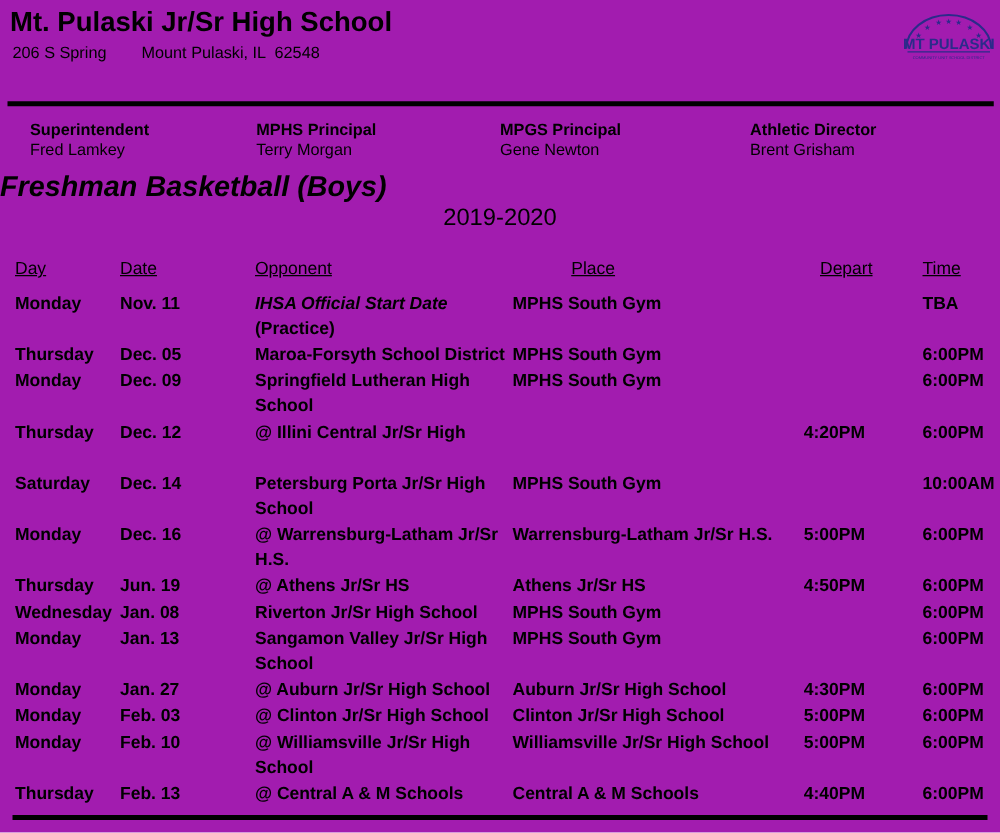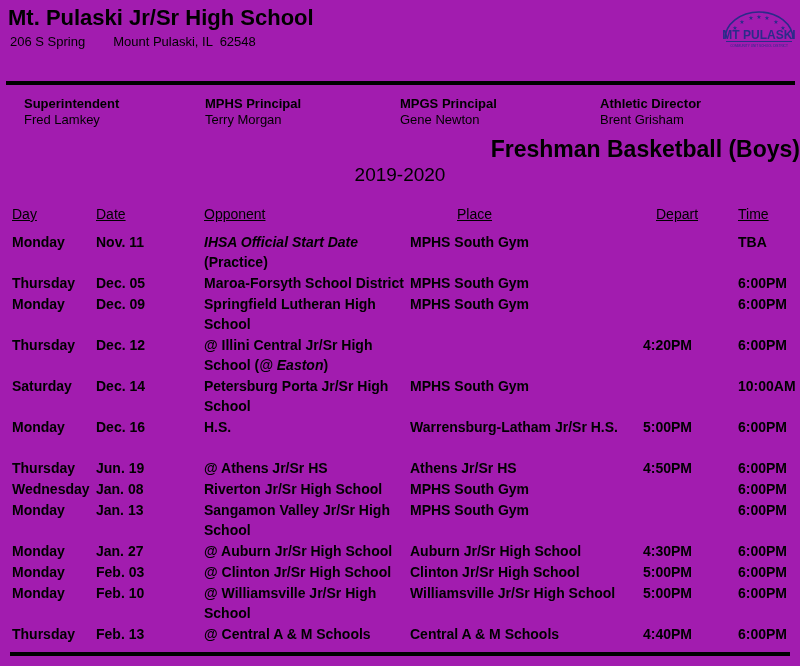--- a/index.html
+++ b/index.html
@@ -12,21 +12,21 @@
   .addr-line { position:absolute; left:10px; top:34px; font-size:13px; display:flex; gap:28px; }
   .addr-line span { white-space:pre; }
   .contact-line { position:absolute; left:10px; top:50px; font-size:13px; display:flex; gap:32px; }
   .contact-line span { white-space:pre; }
   .rule-top { position:absolute; left:6px; top:81px; width:789px; height:4px; background:#000; }
   .rule-bottom { position:absolute; left:10px; top:652px; width:780px; height:4px; background:#000; }
   .logo { position:absolute; left:718px; top:8px; width:82px; height:52px; }
   .staff-col { position:absolute; top:96px; font-size:13px; line-height:16px; }
   .staff-col .stitle { font-weight:bold; }
   .staff-0 { left:12px;margin-left:12px; } .staff-1 { left:205px; } .staff-2 { left:400px; } .staff-3 { left:600px; }
-  .doc-title { position:absolute; top:136px; left:0; width:800px; text-align:right; font-size:23px; font-weight:bold; }
+  .doc-title { position:absolute; top:136px; left:0; width:800px; text-align:left; font-size:23px; font-weight:bold;font-style:italic; }
   .doc-season { position:absolute; top:164px; left:0; width:800px; text-align:center; font-size:19px; }
   .thead { position:absolute; top:206px; left:0; width:736px; height:20px; font-size:14px; }
   .thead span { position:absolute; top:0; text-decoration:underline; white-space:nowrap; }
   .h-day { left:12px; } .h-date { left:96px; } .h-opp { left:204px; }
   .h-place { left:457px; } .h-depart { left:656px; } .h-time { left:738px; }
   .tbody { position:absolute; top:232px; left:0; width:800px; }
   .trow { position:relative; margin-bottom:1px; }
   .cell { position:absolute; top:0; font-size:14px; font-weight:bold; line-height:20px; white-space:nowrap; }
   .c-day { left:12px; } .c-date { left:96px; } .c-opp { left:204px; width:206px; }
   .c-place { left:410px; } .c-depart { left:643px; } .c-time { left:738px; }
@@ -123,40 +123,40 @@
         </div>
         <div class="cell c-place">MPHS South Gym</div>
         <div class="cell c-depart"></div>
         <div class="cell c-time">6:00PM</div>
       </div>
       <div class="trow" style="height: 40px;">
         <div class="cell c-day">Thursday</div>
         <div class="cell c-date">Dec. 12</div>
         <div class="cell c-opp">
           <div><span>@ Illini Central Jr/Sr High</span></div>
-          <div><span>School (</span><span class="ital">@ Easton</span><span>)</span></div>
         </div>
         <div class="cell c-depart">4:20PM</div>
         <div class="cell c-time">6:00PM</div>
       </div>
       <div class="trow" style="height: 40px;">
         <div class="cell c-day">Saturday</div>
         <div class="cell c-date">Dec. 14</div>
         <div class="cell c-opp">
           <div><span>Petersburg Porta Jr/Sr High</span></div>
           <div><span>School</span></div>
         </div>
         <div class="cell c-place">MPHS South Gym</div>
         <div class="cell c-depart"></div>
         <div class="cell c-time">10:00AM</div>
       </div>
       <div class="trow" style="height: 40px;">
         <div class="cell c-day">Monday</div>
         <div class="cell c-date">Dec. 16</div>
         <div class="cell c-opp">
+          <div><span>@ Warrensburg-Latham Jr/Sr</span></div>
           <div><span>H.S.</span></div>
         </div>
         <div class="cell c-place">Warrensburg-Latham Jr/Sr H.S.</div>
         <div class="cell c-depart">5:00PM</div>
         <div class="cell c-time">6:00PM</div>
       </div>
       <div class="trow" style="height: 20px;">
         <div class="cell c-day">Thursday</div>
         <div class="cell c-date">Jun. 19</div>
         <div class="cell c-opp">

